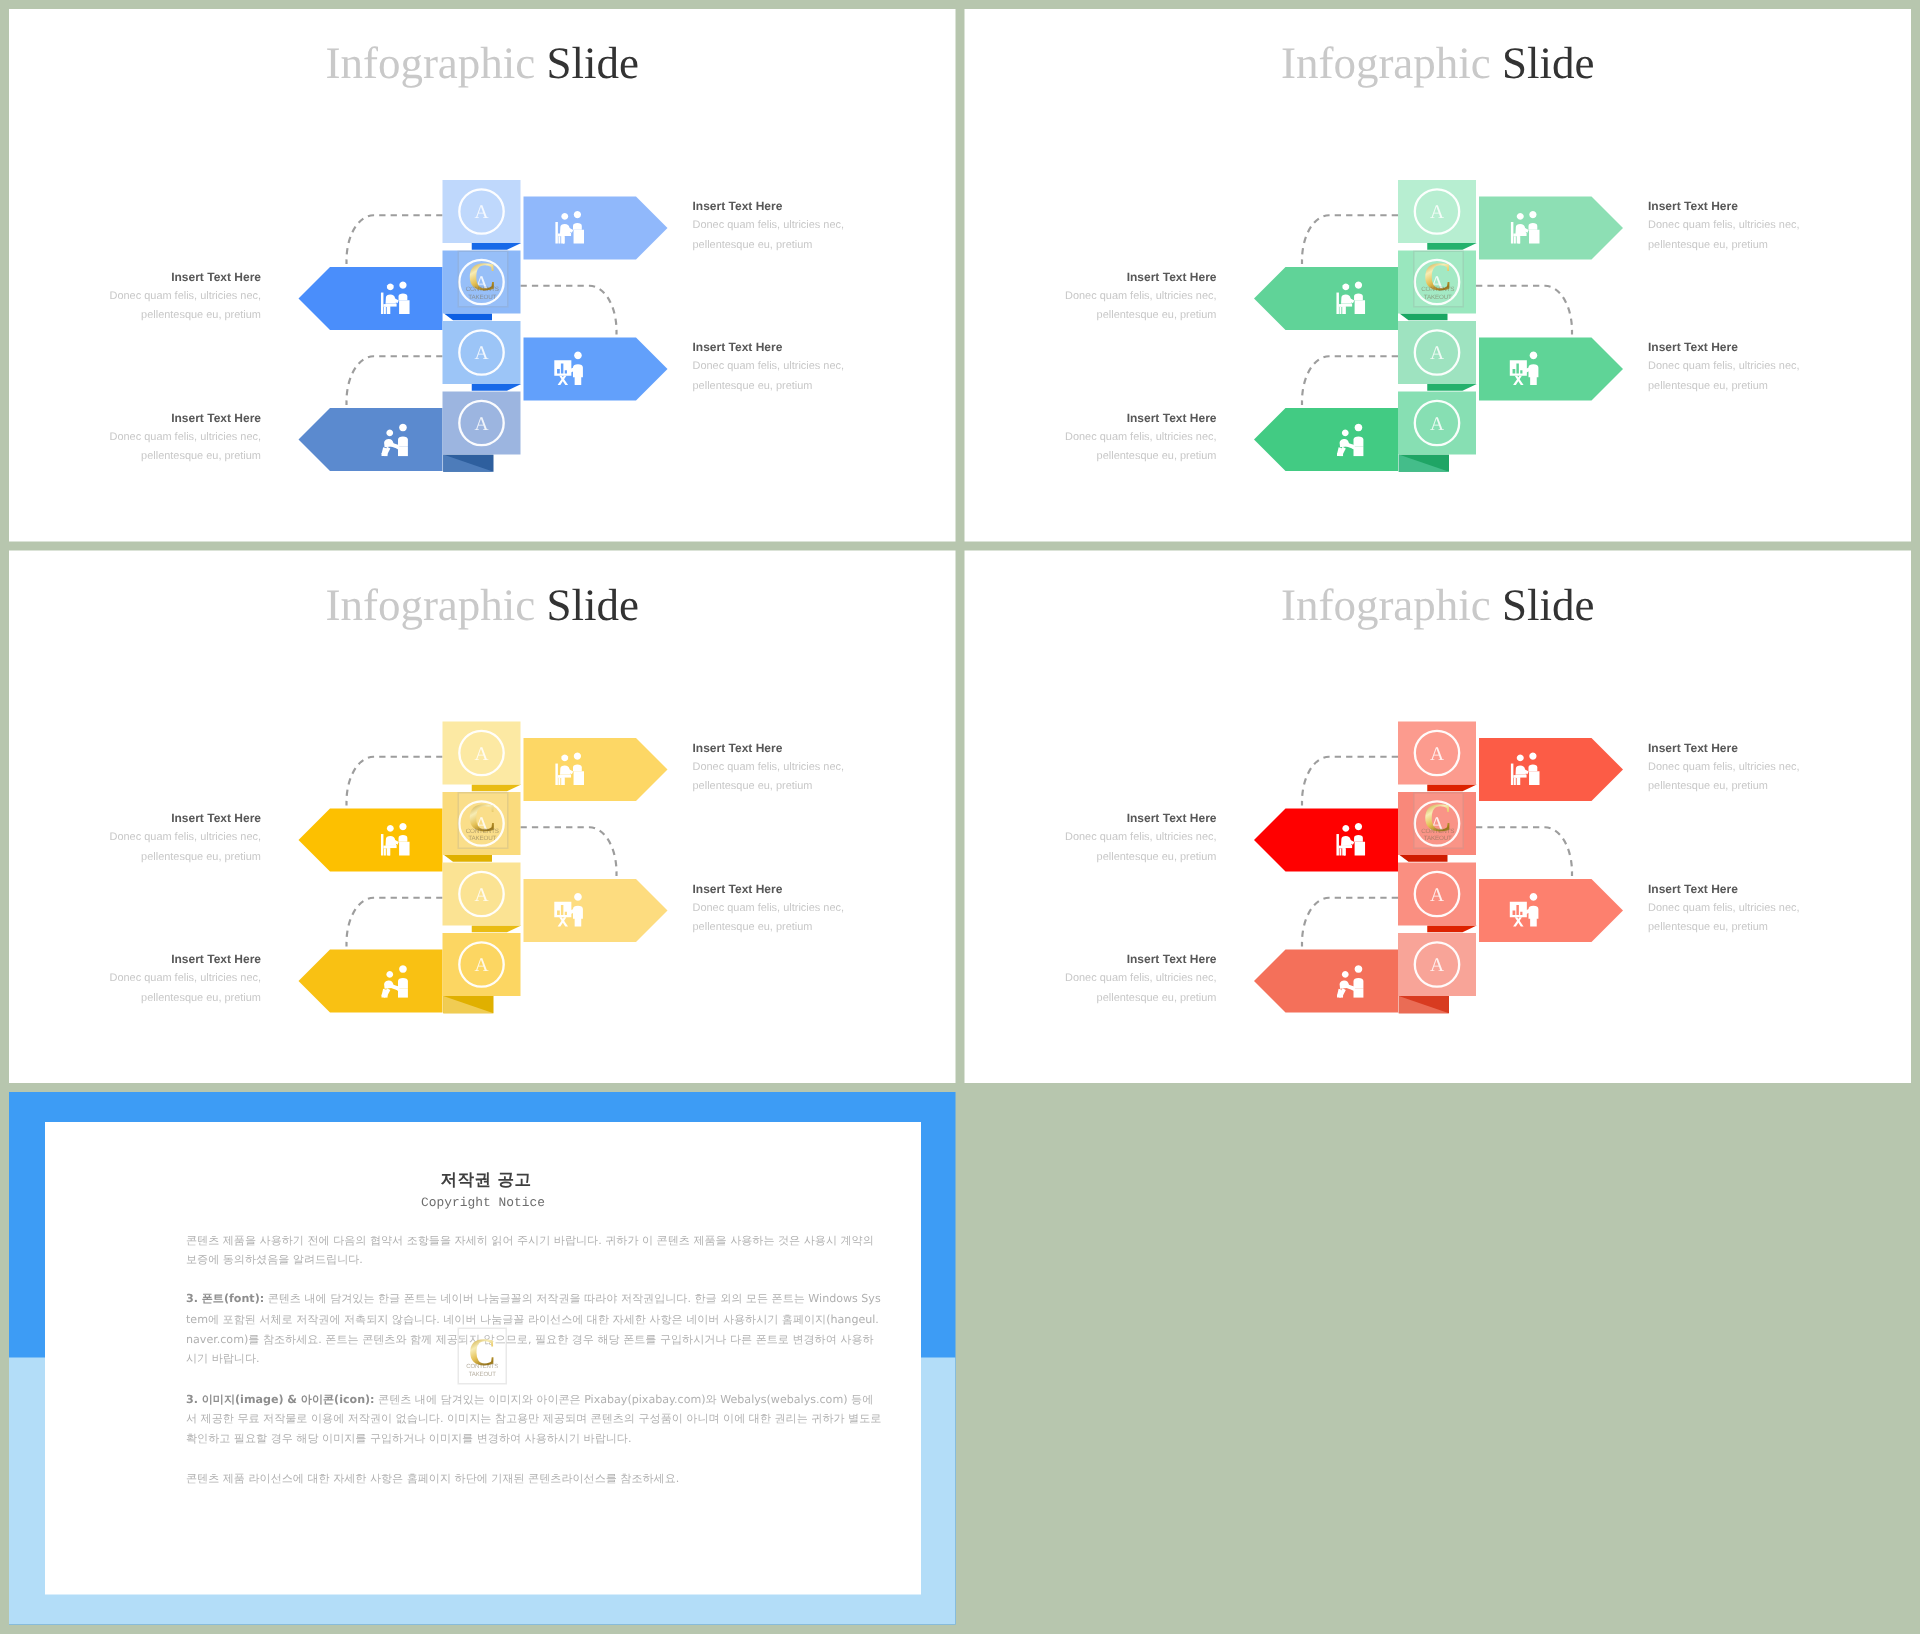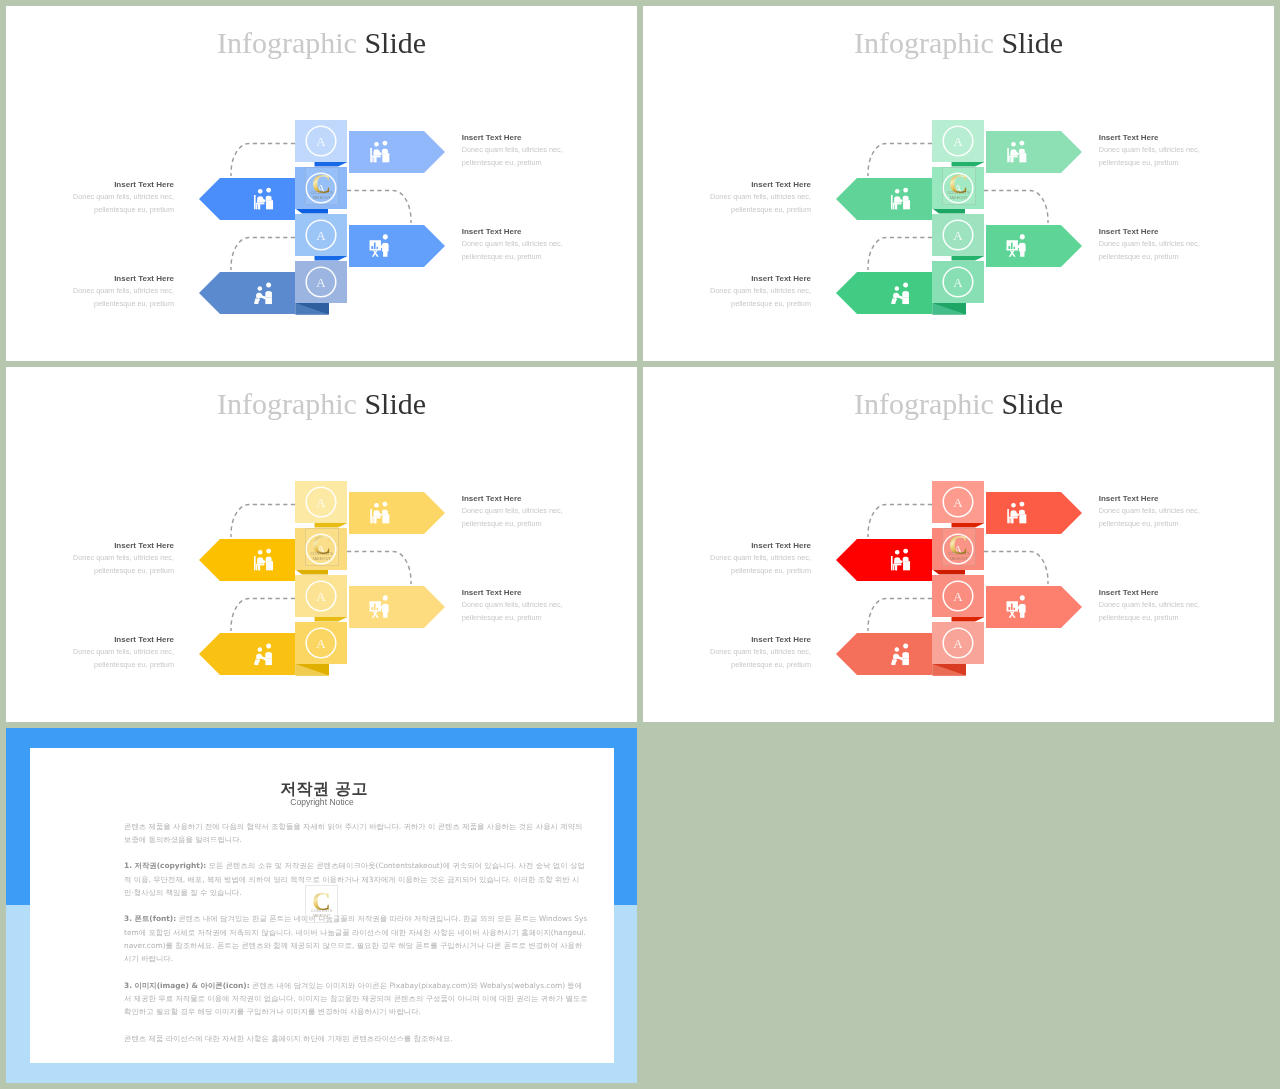--- a/index.html
+++ b/index.html
@@ -26,24 +26,24 @@
   .txt .p { font-size:7.3px; color:#c8c8c8; line-height:13.4px; margin-top:1.5px; }
   .txt.r { left:455.7px; text-align:left; }
   .txt.l { left:62px; text-align:right; }
 
   
   #s5 { background:#3d9cf5; }
   #s5 .band { position:absolute; left:0; top:177px; width:631px; height:178px; background:#b3ddf8; }
   #s5 .sheet { position:absolute; left:24px; top:20px; width:584px; height:315px; background:#ffffff; }
   .cp-title { position:absolute; left:0; top:33px; width:588px; text-align:center;
               font-family:"DejaVu Sans", sans-serif;
-              font-size:16px; font-weight:bold; color:#3f3f3f; letter-spacing:.3px;
+              font-size:11px; font-weight:bold; color:#3f3f3f; letter-spacing:.3px;
               line-height:1;}
   .cp-sub   { position:absolute; left:0; top:49.5px; width:584px; text-align:center;
-              font-family:Liberation Sans, sans-serif;
+              font-family:Liberation Mono, monospace;
               font-size:8.6px; color:#6c6c6c; line-height:1; }
   .cp-body  { position:absolute; left:66px; top:71.5px; width:465px;margin-left:28px; }
   .cp-body p{ font-family:"DejaVu Sans", sans-serif; font-size:7.4px; color:#b0b0b0;
               line-height:13.3px; margin-bottom:13.2px; text-align:left;
               word-break:break-all; }
   .cp-body p b { color:#8e8e8e; }
   .wm { position:absolute; pointer-events:none; border:1px solid rgba(120,120,120,.16);
         background:rgba(255,255,255,.10); overflow:hidden; }
   .wm span { position:absolute; left:0; width:100%; text-align:center;
              font-family:"Liberation Serif", serif; font-weight:bold; line-height:1;
@@ -458,21 +458,20 @@
         <div class="wmtxt" style="font-size: 4.185px; top: 23.56px;">CONTENTS TAKEOUT</div>
       </div>
     </div>
   <div class="slide" id="s5">
       <div class="band"></div>
       <div class="sheet">
         <div class="cp-title">저작권 공고</div>
         <div class="cp-sub">Copyright Notice</div>
         <div class="cp-body">
           <p><span>콘텐츠 제품을 사용하기 전에 다음의 협약서 조항들을 자세히 읽어 주시기 바랍니다. 귀하가 이 콘텐츠 제품을 사용하는 것은 사용시 계약의 보증에 동의하셨음을 알려드립니다.</span></p>
-          <p><b>1. 저작권(copyright):</b><span> 모든 콘텐츠의 소유 및 저작권은 콘텐츠테이크아웃(Contentstakeout)에 귀속되어 있습니다. 사전 승낙 없이 상업적 이용, 무단전재, 배포, 복제 방법에 의하여 영리 목적으로 이용하거나 제3자에게 이용하는 것은 금지되어 있습니다. 이러한 조항 위반 시 민·형사상의 책임을 질 수 있습니다.</span></p>
           <p><b>3. 폰트(font):</b><span> 콘텐츠 내에 담겨있는 한글 폰트는 네이버 나눔글꼴의 저작권을 따라야 저작권입니다. 한글 외의 모든 폰트는 Windows System에 포함된 서체로 저작권에 저촉되지 않습니다. 네이버 나눔글꼴 라이선스에 대한 자세한 사항은 네이버 사용하시기 홈페이지(hangeul.naver.com)를 참조하세요. 폰트는 콘텐츠와 함께 제공되지 않으므로, 필요한 경우 해당 폰트를 구입하시거나 다른 폰트로 변경하여 사용하시기 바랍니다.</span></p>
           <p><b>3. 이미지(image) &amp; 아이콘(icon):</b><span> 콘텐츠 내에 담겨있는 이미지와 아이콘은 Pixabay(pixabay.com)와 Webalys(webalys.com) 등에서 제공한 무료 저작물로 이용에 저작권이 없습니다. 이미지는 참고용만 제공되며 콘텐츠의 구성품이 아니며 이에 대한 권리는 귀하가 별도로 확인하고 필요할 경우 해당 이미지를 구입하거나 이미지를 변경하여 사용하시기 바랍니다.</span></p>
           <p><span>콘텐츠 제품 라이선스에 대한 자세한 사항은 홈페이지 하단에 기재된 콘텐츠라이선스를 참조하세요.</span></p>
         </div>
       </div>
       <div class="wm" style="left: 299px; top: 156.5px; width: 33px; height: 38px;">
         <span style="font-size: 26px; top: 3.8px;">C</span>
         <div class="wmtxt" style="font-size: 4.03px; top: 23.56px;">CONTENTS TAKEOUT</div>
       </div>
     </div>

